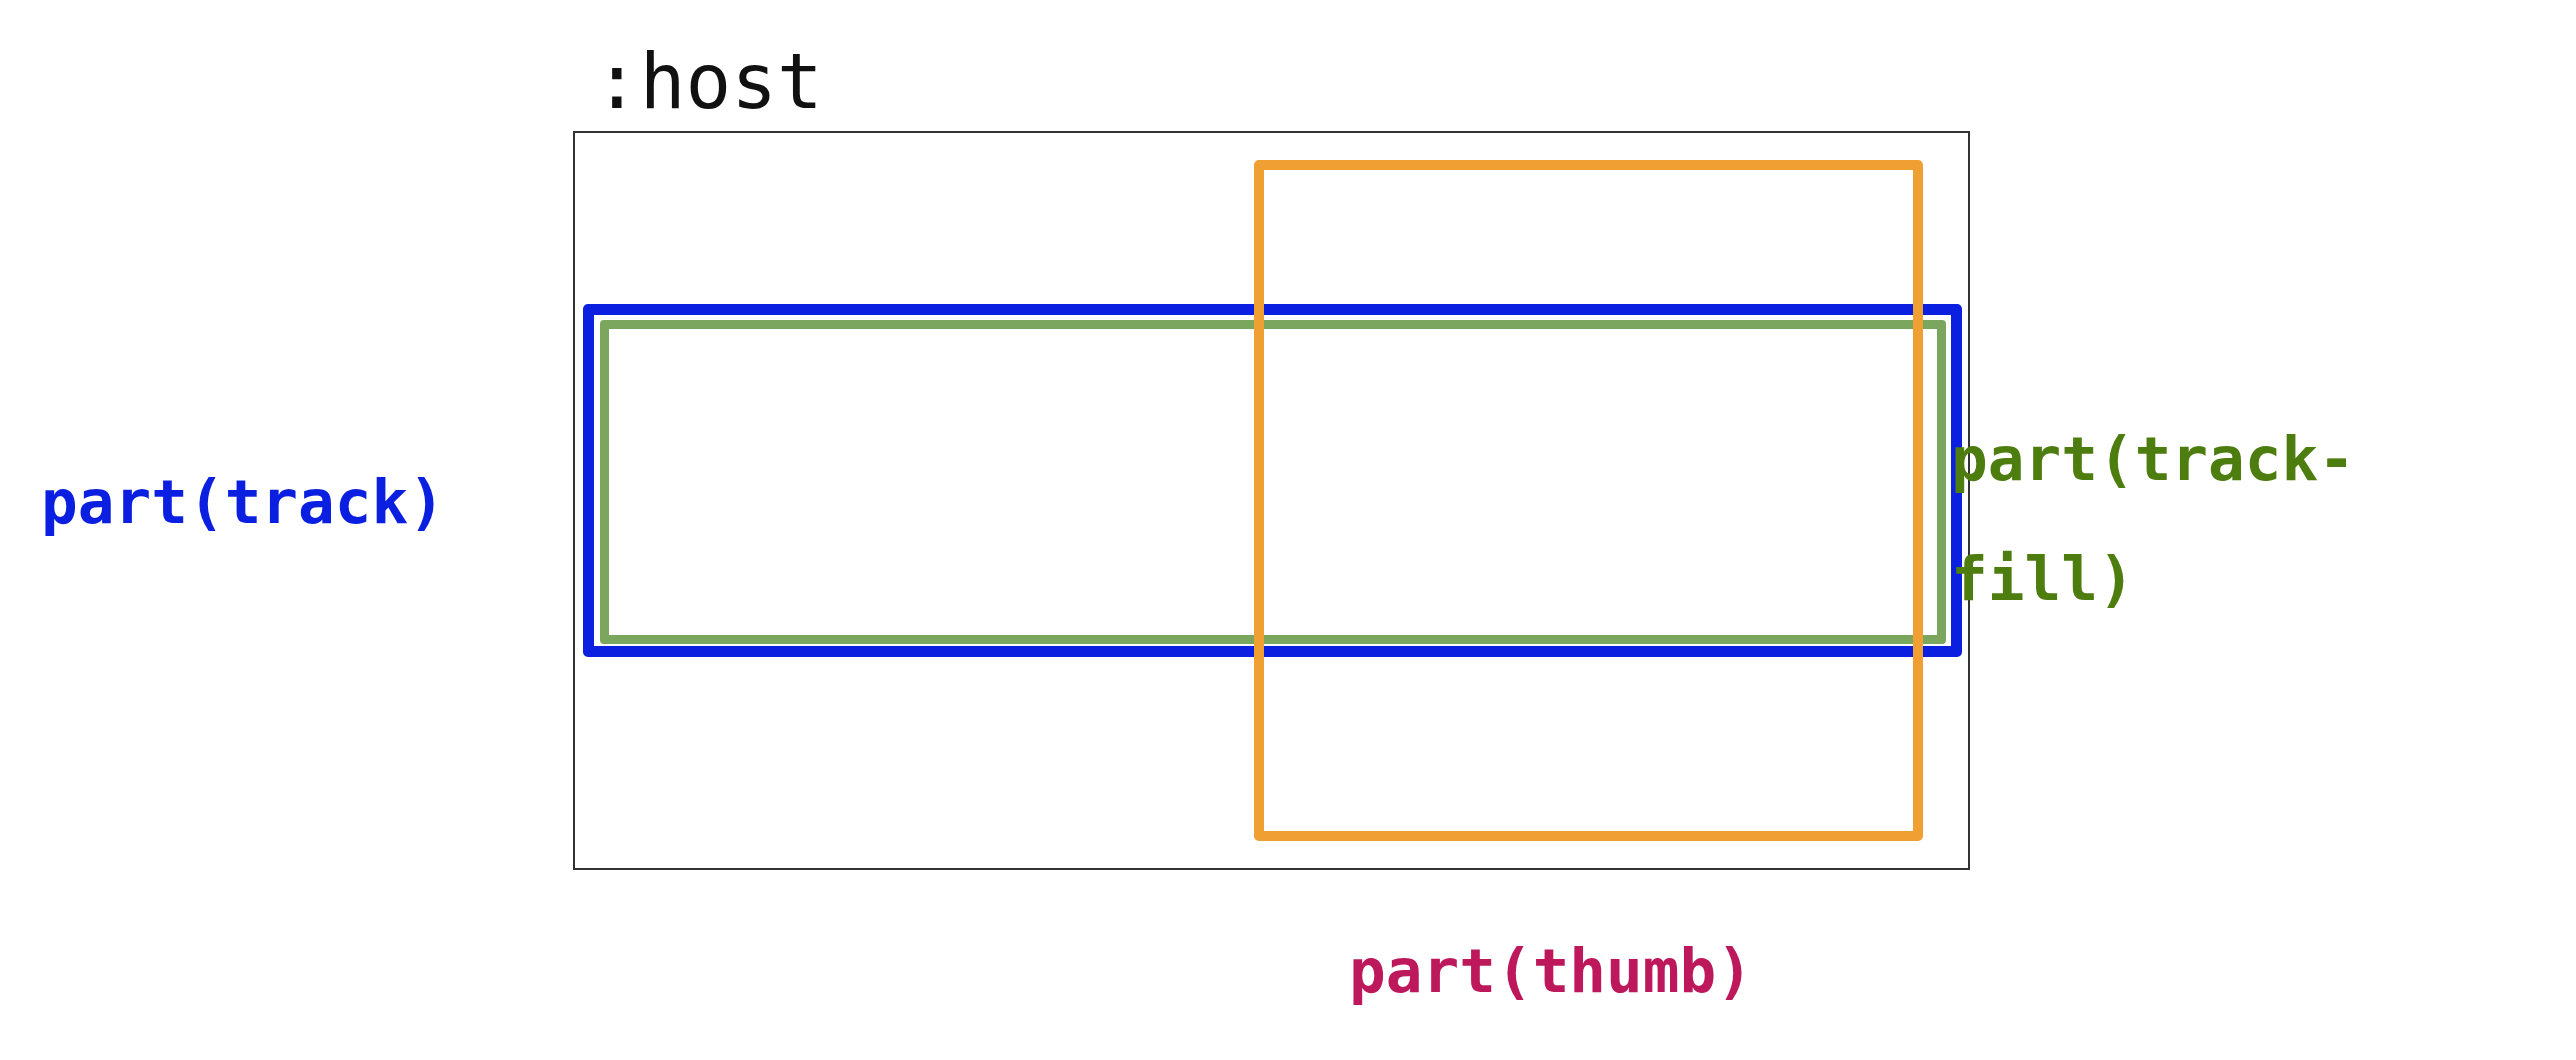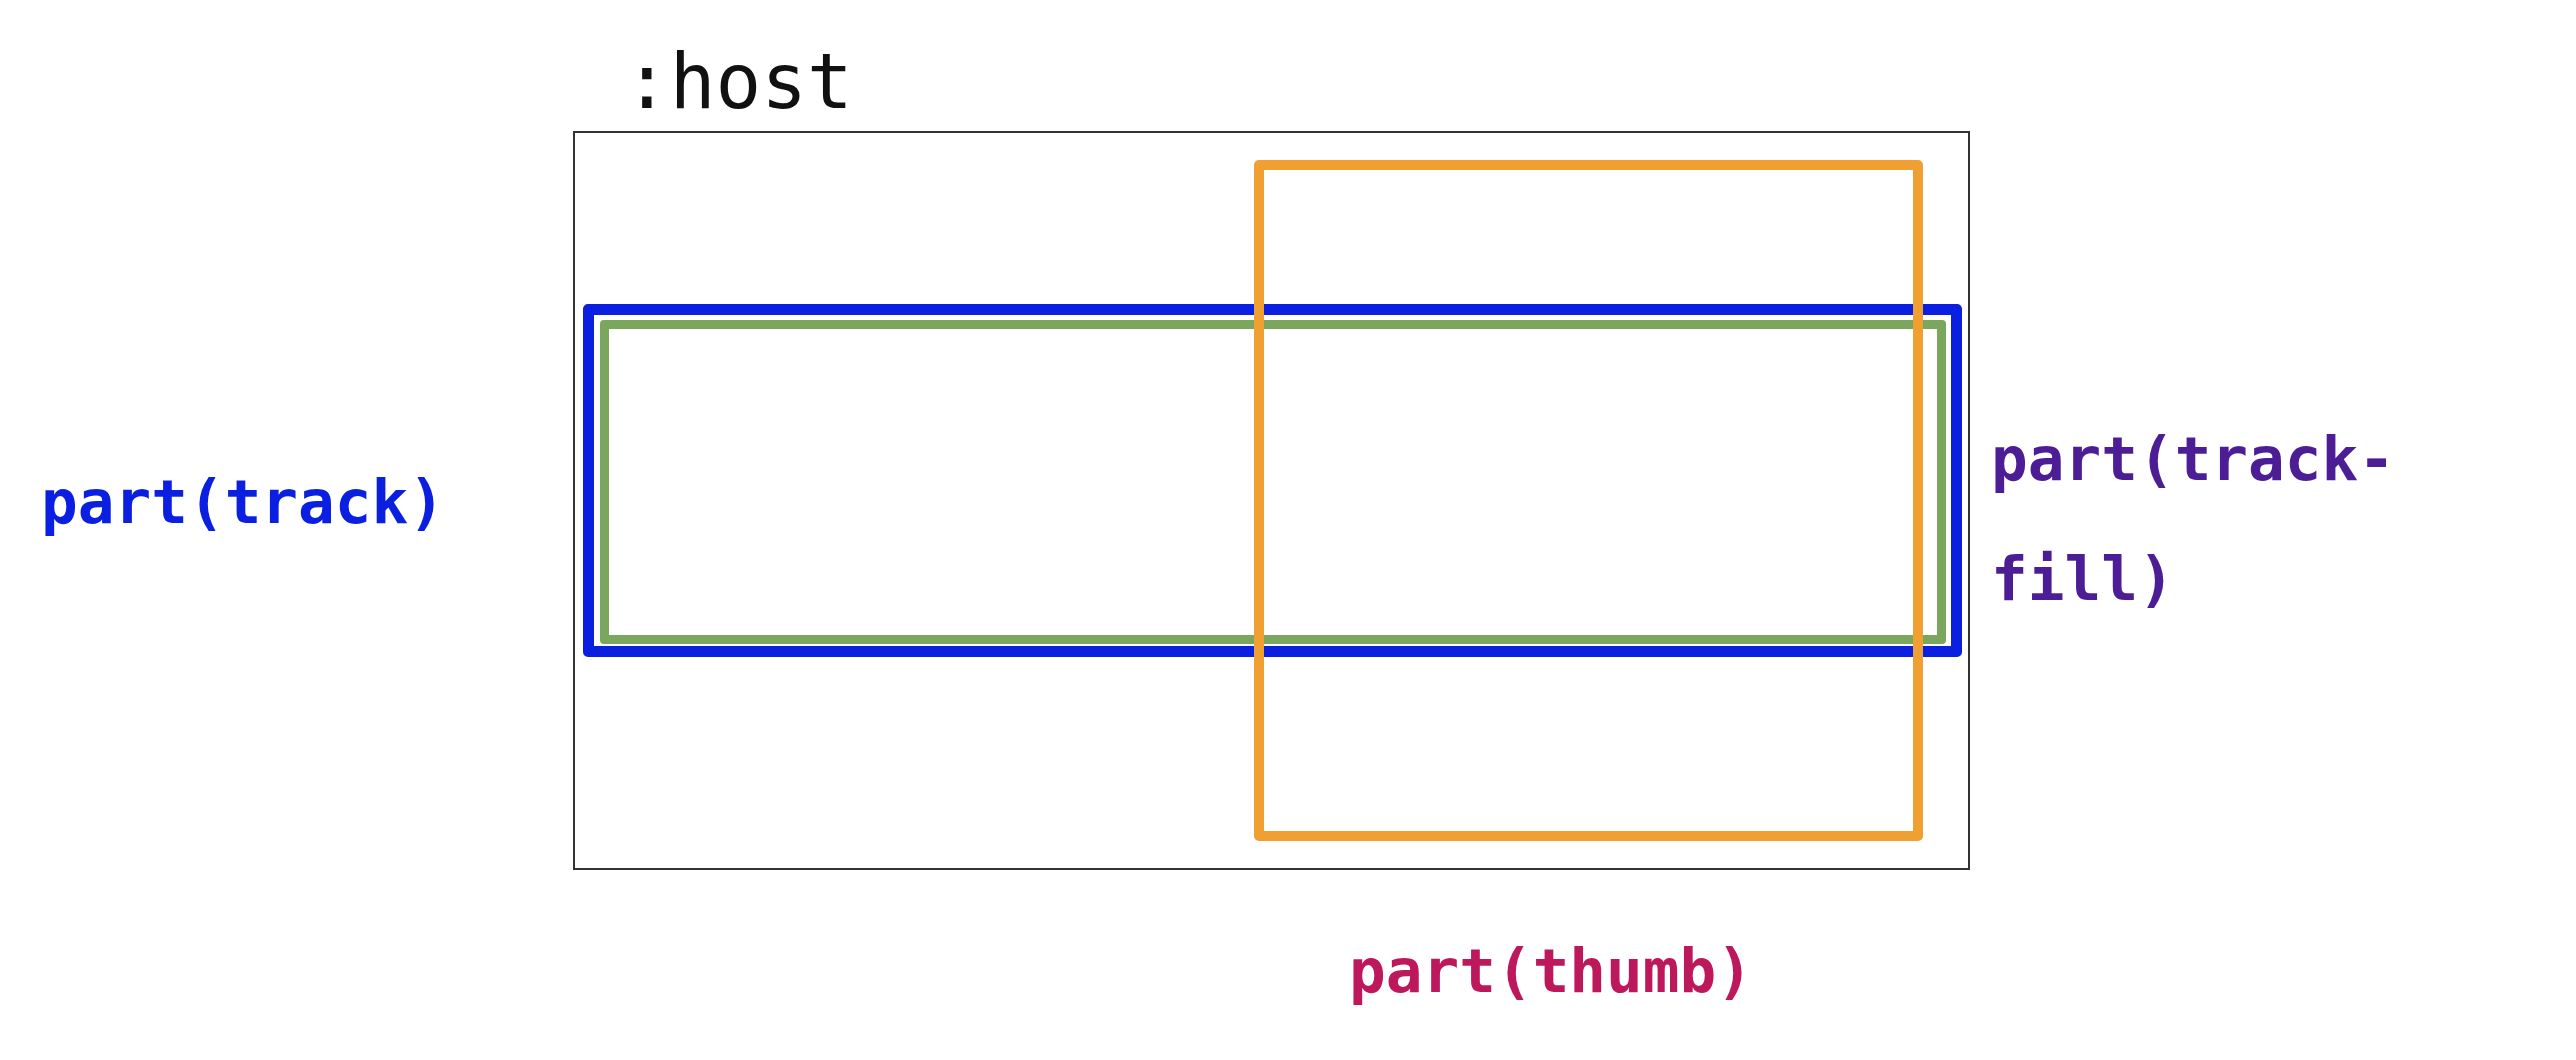--- a/index.html
+++ b/index.html
@@ -11,21 +11,21 @@
       width: 2576px;
       height: 1061px;
       position: relative;
       overflow: hidden;
       font-family: "DejaVu Sans Mono", "Liberation Mono", monospace;
     }
     .abs { position: absolute; box-sizing: border-box; }
 
     
     #host-label {
-      left: 624px;
+      left: 594px;
       top: 37px;
       font-size: 76px;
       line-height: 89px;
       color: #111111;
       font-weight: normal;
       white-space: nowrap;
     }
 
     
     #host-box {
@@ -73,24 +73,24 @@
       white-space: nowrap;
       letter-spacing: 0px;
     }
     #track-label {
       left: 41px;
       top: 448px;
       line-height: 108px;
       color: #0a1fe0;
     }
     #track-fill-label {
-      left: 1991px;
+      left: 1951px;
       top: 399px;
       line-height: 120px;
-      color: #4c1d95;
+      color: #4d7c0f;
     }
     #track-fill-label span { display: block; }
     #thumb-label {
       left: 1349px;
       top: 917px;
       line-height: 108px;
       color: #be185d;
     }
   </style>
 </head>

